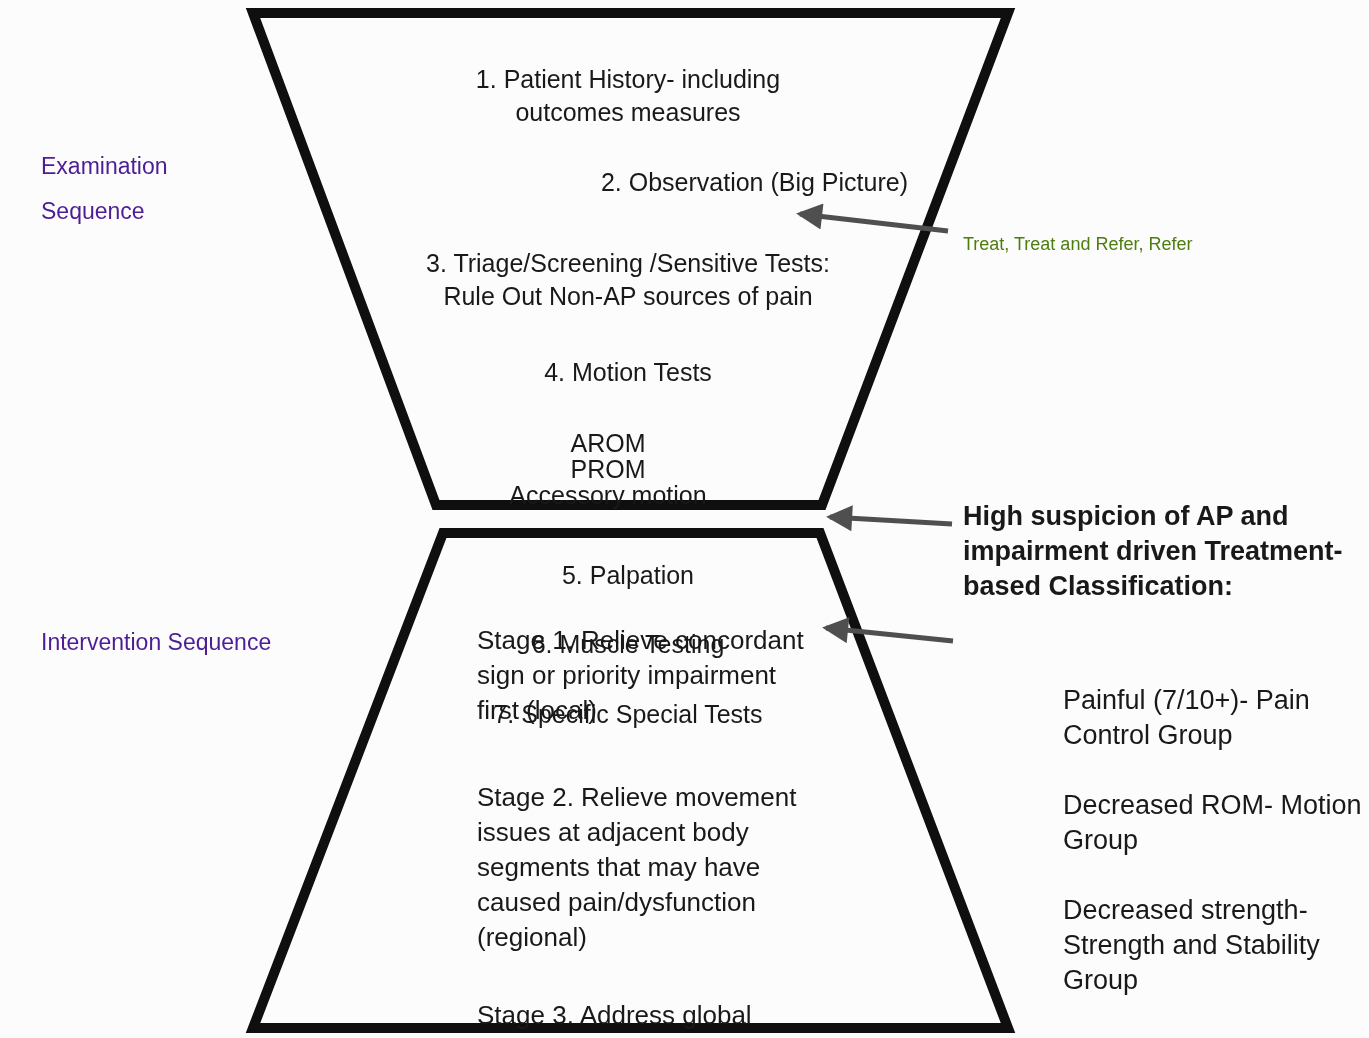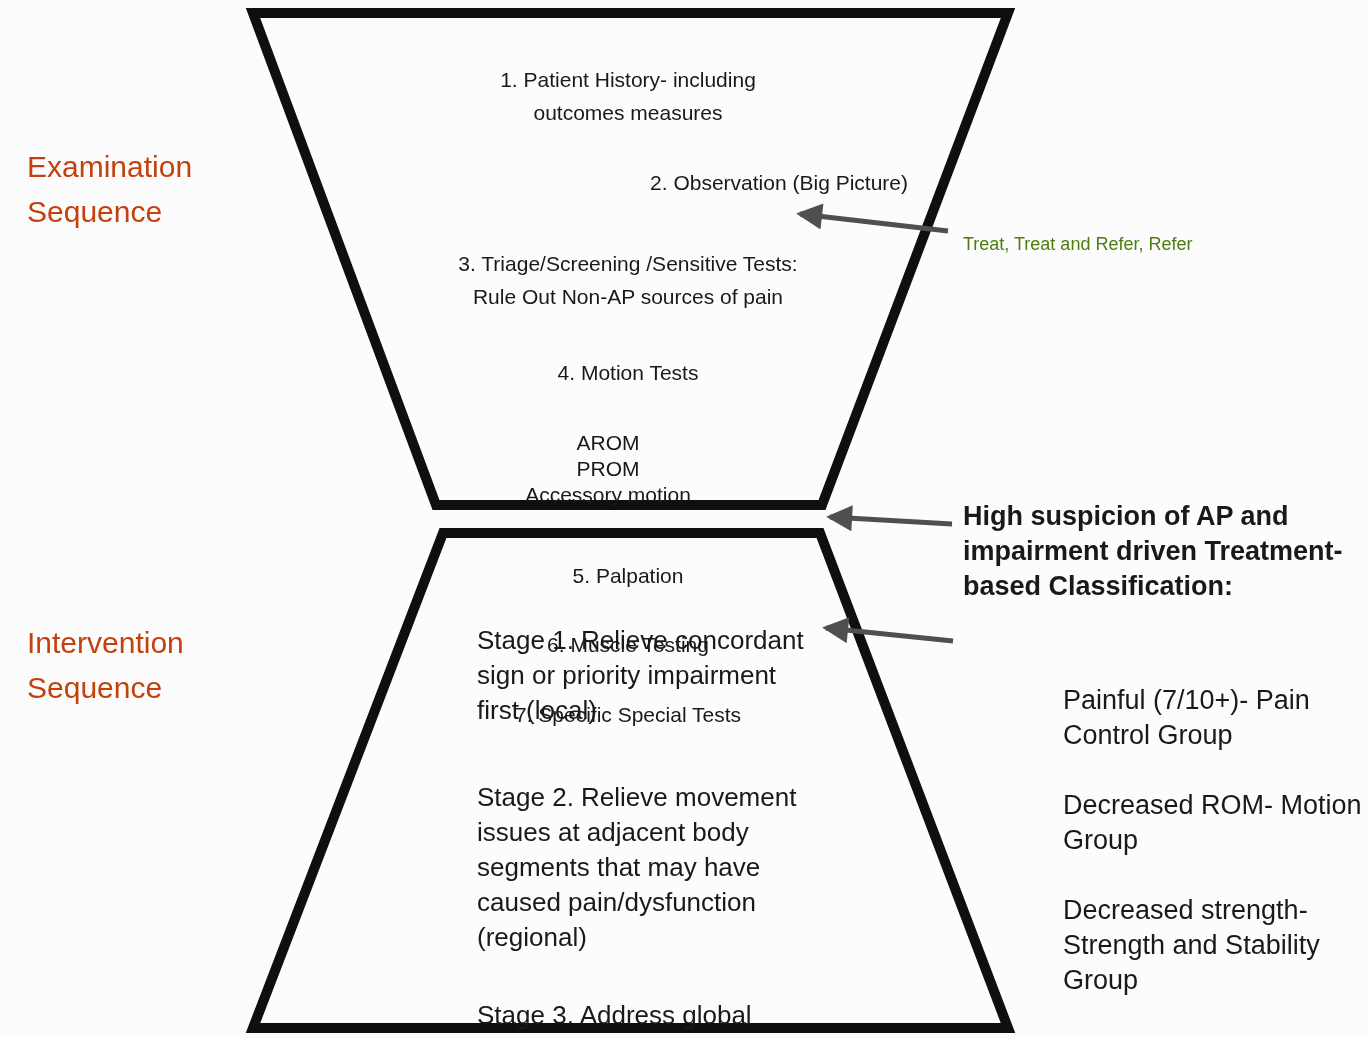--- a/index.html
+++ b/index.html
@@ -16,36 +16,36 @@
   .shapes {
     position: absolute;
     inset: 0;
     width: 1369px;
     height: 1038px;
   }
   .txt { position: absolute; white-space: pre-line; }
 
   
   .side-label {
-    left: 27px;
+    left: 41px;
     width: 235px;
-    font-size: 30px;
+    font-size: 23px;
     line-height: 45px;
-    color: #c2410c;
+    color: #4c1d95;
   }
   .side-label.exam { top: 144px; }
   .side-label.interv { top: 620px; }
 
   
   .exam-list {
     left: 348px;
     top: 30px;
     width: 560px;
     text-align: center;
-    font-size: 21px;
+    font-size: 25px;
     line-height: 33px;
     color: #191919;
   }
   .exam-step { white-space: pre-line; }
   .exam-step:nth-child(1) { margin-bottom: 4px; }
   .exam-step:nth-child(2) { margin-bottom: 15px; text-align: right; }
   .exam-step:nth-child(3) { margin-bottom: 10px; }
   .exam-step:nth-child(4) { margin-bottom: 8px; }
   .exam-step:nth-child(5) { margin-bottom: 18px; line-height: 26px; position: relative; left: -20px; }
   .exam-step:nth-child(6) { margin-bottom: 3px; }

